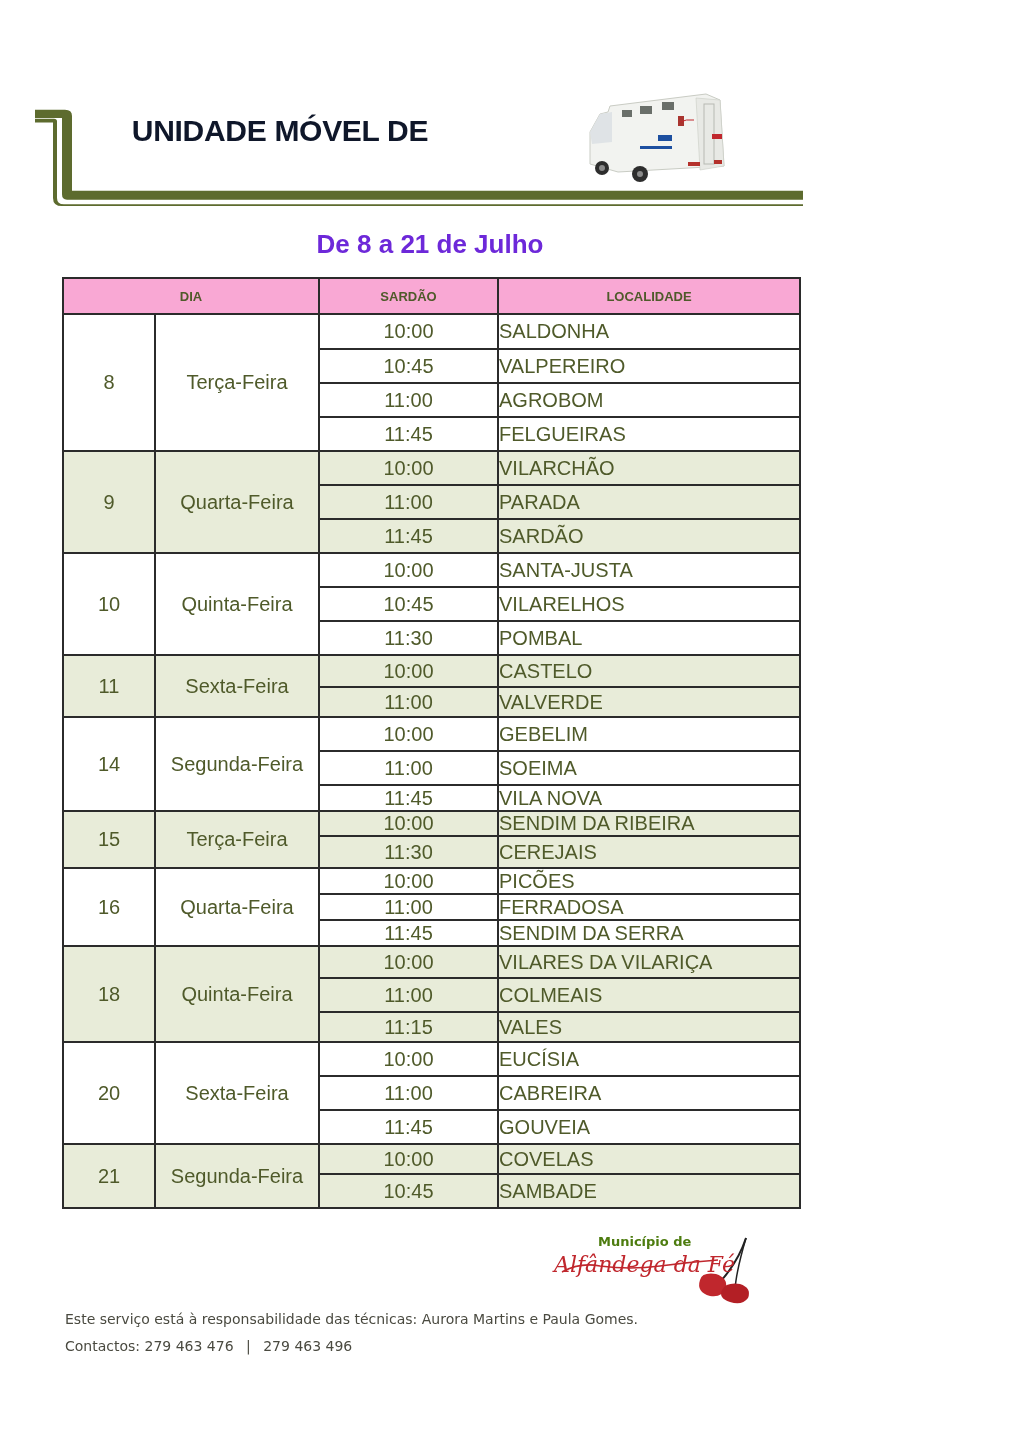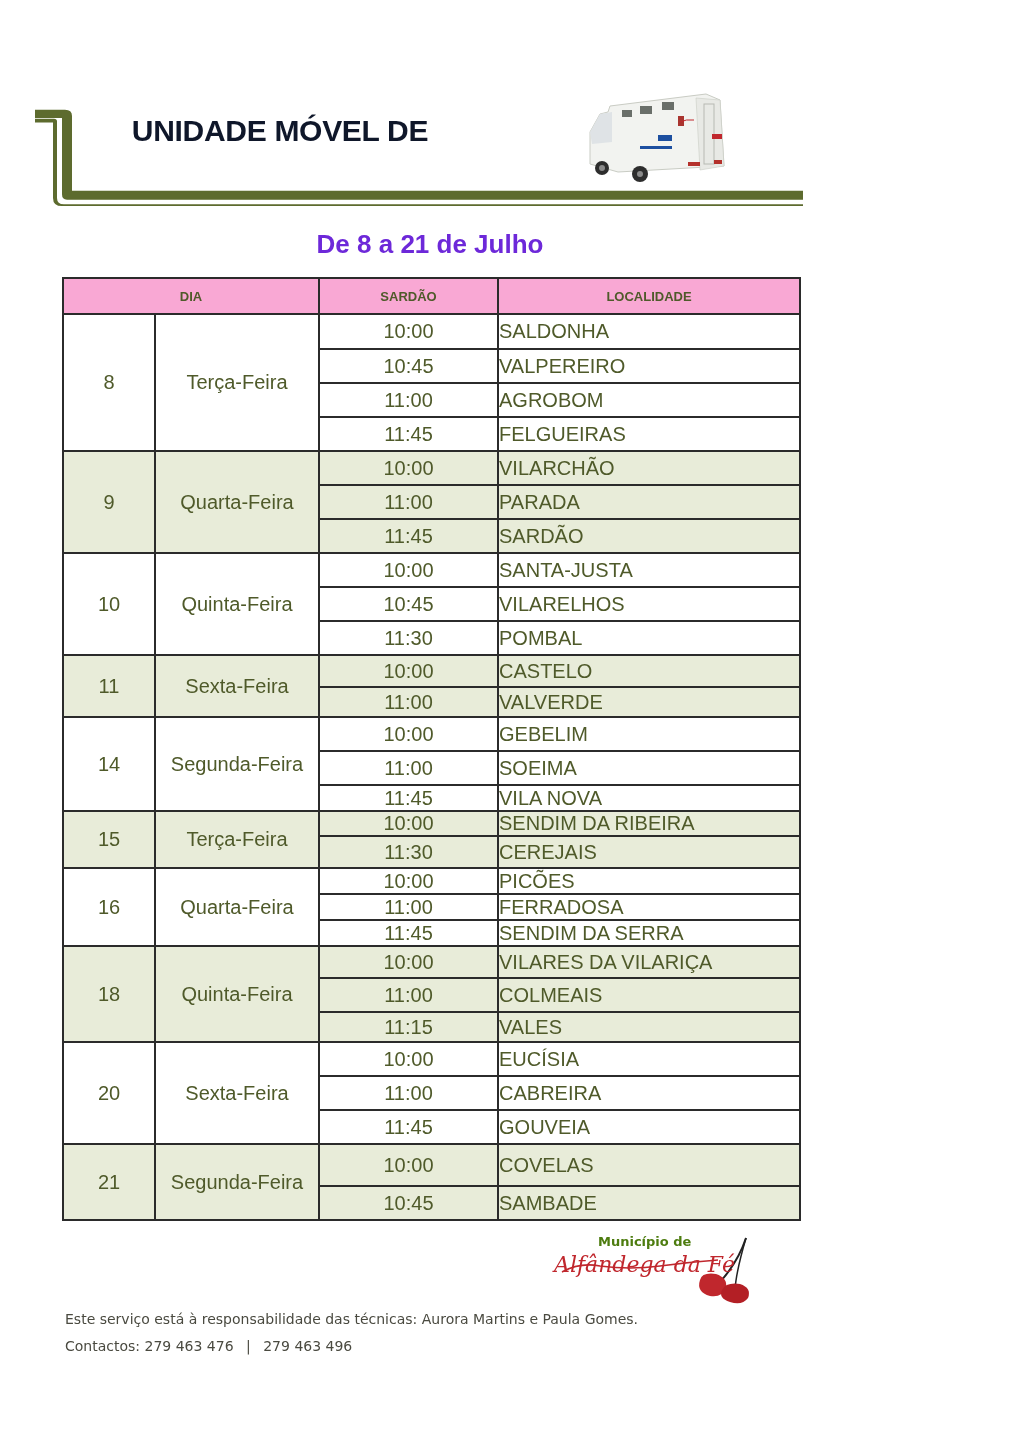--- a/index.html
+++ b/index.html
@@ -182,21 +182,21 @@
         <td class="loc">EUCÍSIA</td>
       </tr>
       <tr style="height: 34px;">
         <td class="time">11:00</td>
         <td class="loc">CABREIRA</td>
       </tr>
       <tr style="height: 34px;">
         <td class="time">11:45</td>
         <td class="loc">GOUVEIA</td>
       </tr>
-      <tr class="shade" style="height: 42px;">
+      <tr class="shade" style="height: 30px;">
         <td class="num" rowspan="2">21</td>
         <td class="wd" rowspan="2">Segunda-Feira</td>
         <td class="time">10:00</td>
         <td class="loc">COVELAS</td>
       </tr>
       <tr class="shade" style="height: 34px;">
         <td class="time">10:45</td>
         <td class="loc">SAMBADE</td>
       </tr>
     </tbody>

